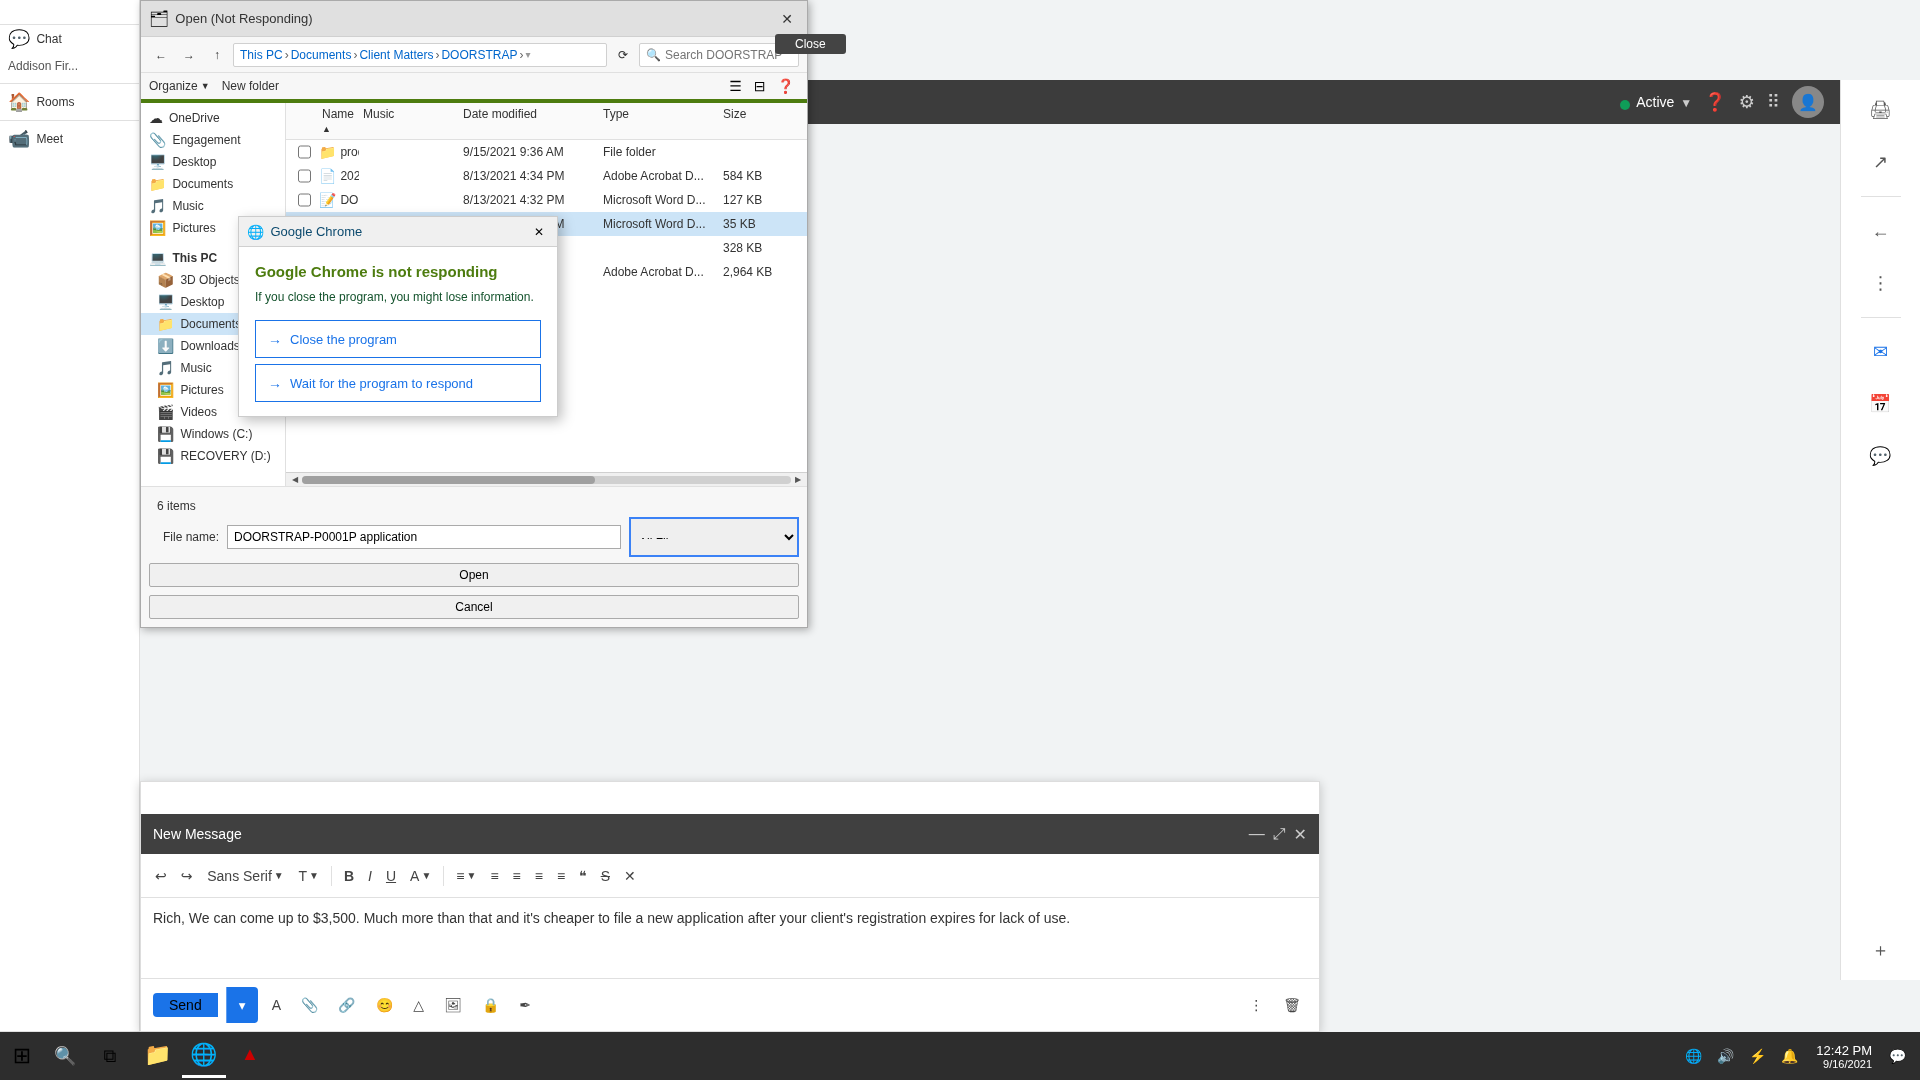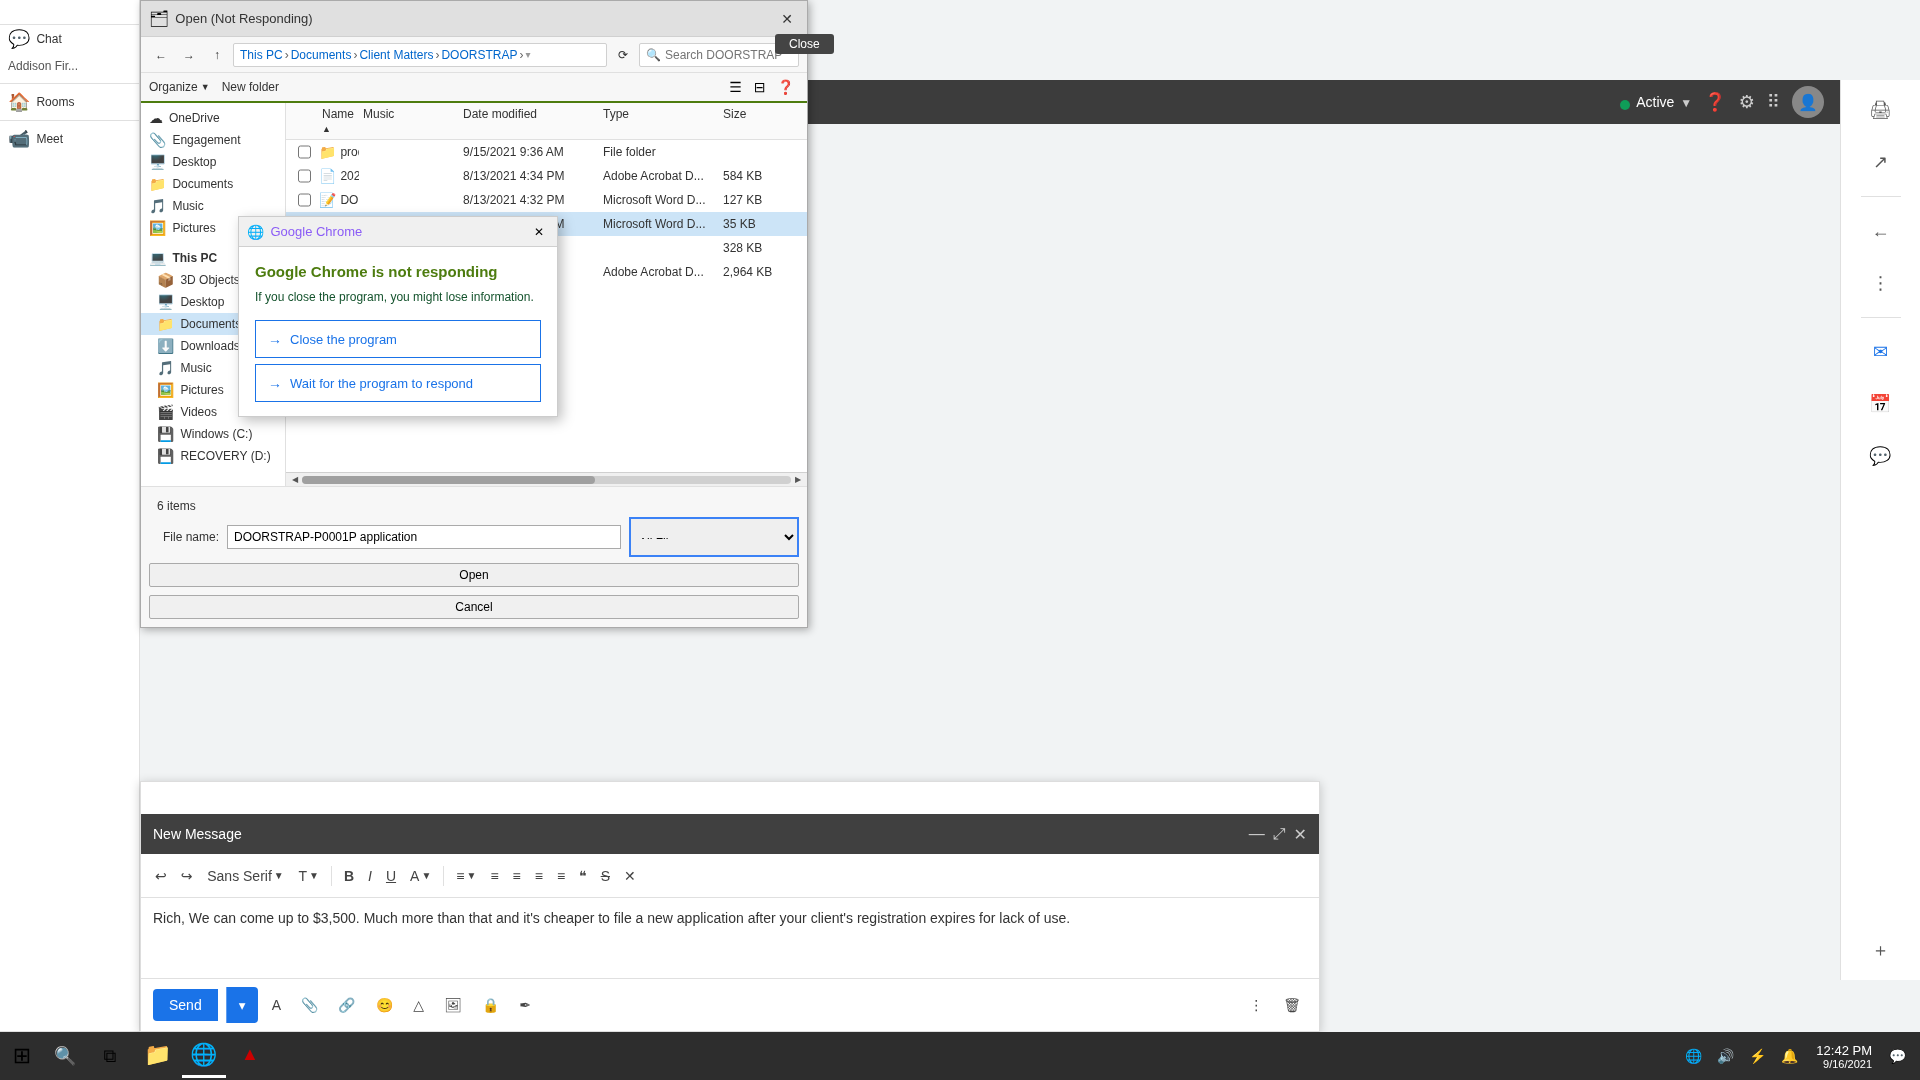--- a/index.html
+++ b/index.html
@@ -131,39 +131,39 @@
     .chrome-error-dialog {
       position: absolute; top: 216px; left: 238px; width: 320px;
       background: #fff; border: 1px solid #ccc; box-shadow: 4px 4px 12px rgba(0,0,0,0.25);
       z-index: 200;
     }
     .ced-titlebar {
       height: 30px; background: #f0f0f0; display: flex; align-items: center;
       padding: 0 8px; gap: 6px; border-bottom: 1px solid #d0d0d0;
     }
     .ced-title-icon { font-size: 14px; }
-    .ced-title-text { flex: 1; font-size: 13px; color: #8b5cf6; }
+    .ced-title-text { flex: 1; font-size: 13px; color: #0c4a6e; }
     .ced-close {
       width: 20px; height: 20px; display: flex; align-items: center;
       justify-content: center; cursor: pointer; font-size: 12px;
       border: 1px solid transparent;
     }
     .ced-body { padding: 16px 16px 8px; }
     .ced-heading { font-size: 15px; font-weight: 600; color: #4d7c0f; margin-bottom: 10px; }
     .ced-desc { font-size: 12px; color: #14532d; margin-bottom: 16px; }
     .ced-option {
       display: flex; align-items: center; padding: 10px 12px; border: 1px solid #1a73e8;
       margin-bottom: 6px; cursor: pointer; font-size: 13px; color: #1a73e8; gap: 8px;
     }
     .ced-arrow { font-size: 14px; }
 
     
     .close-tooltip {
       position: absolute; top: 34px; left: 775px; background: #444; color: #fff;
-      font-size: 12px; padding: 3px 14px; border-radius: 3px; z-index: 300;
+      font-size: 12px; padding: 3px 20px; border-radius: 3px; z-index: 300;
       pointer-events: none;
     }
     .ct-btn {
       height: 32px; padding: 0 6px; display: flex; align-items: center;
       justify-content: center; cursor: pointer; font-size: 14px; color: #444;
       border-radius: 4px; gap: 2px;
     }
     .ct-separator { width: 1px; height: 20px; background: #e0e0e0; margin: 0 4px; }
 
     
@@ -328,21 +328,21 @@
       <span class="fd-breadcrumb-sep">›</span>
       <span style="color:#999;font-size:10px;">▾</span>
     </div>
     <div class="fd-nav-btn">⟳</div>
     <div class="fd-search">
       <span>🔍</span>
       <input type="text" placeholder="Search DOORSTRAP" style="">
     </div>
   </div>
 
-  <div style="height:30px;background:#f7f7f7;border-bottom:2px solid #4d7c0f;display:flex;align-items:center;padding:0 8px;gap:12px;">
+  <div style="height:30px;background:#f7f7f7;border-bottom:4px solid #4d7c0f;display:flex;align-items:center;padding:0 8px;gap:12px;">
     <div style="font-size:12px;color:#333;cursor:pointer;display:flex;align-items:center;gap:3px;">
       <span>Organize</span>
       <span style="font-size:9px;">▼</span>
     </div>
     <div style="font-size:12px;color:#333;cursor:pointer;">
       <span>New folder</span>
     </div>
     <div style="margin-left:auto;display:flex;gap:4px;">
       <div style="font-size:14px;cursor:pointer;padding:2px 4px;">☰</div>
       <div style="font-size:14px;cursor:pointer;padding:2px 4px;">⊟</div>
@@ -601,21 +601,21 @@
     <div class="ct-btn">✕</div>
   </div>
 
   <div style="padding:12px;font-size:14px;color:#333;min-height:80px;">
     <span>Rich,
 
 We can come up to $3,500. Much more than that and it's cheaper to file a new application after your client's registration expires for lack of use.</span>
   </div>
 
   <div style="padding:8px 12px;display:flex;align-items:center;gap:8px;border-top:1px solid #e0e0e0;">
-    <button style="height:32px;background:#1a73e8;color:#ffffff;border:none;border-radius:4px 0 0 4px;padding:0 16px;font-size:14px;cursor:pointer;font-weight:500;">Send</button>
+    <button style="height:24px;background:#1a73e8;color:#000000;border:none;border-radius:4px 0 0 4px;padding:0 16px;font-size:14px;cursor:pointer;font-weight:500;">Send</button>
     <button style="height:36px;width:32px;background:#1a73e8;color:#fff;border:none;border-radius:0 4px 4px 0;cursor:pointer;border-left:1px solid rgba(255,255,255,0.3);">▾</button>
     <div class="ct-btn">A</div>
     <div class="ct-btn">📎</div>
     <div class="ct-btn">🔗</div>
     <div class="ct-btn">😊</div>
     <div class="ct-btn">△</div>
     <div class="ct-btn">🖼</div>
     <div class="ct-btn">🔒</div>
     <div class="ct-btn">✒</div>
     <div style="margin-left:auto;display:flex;gap:8px;">

